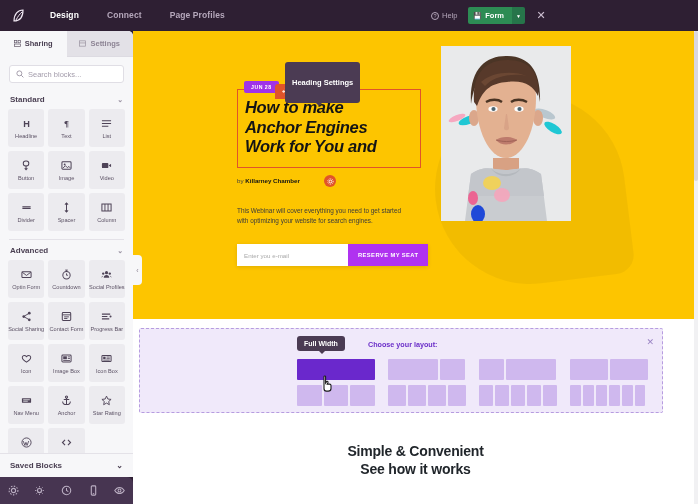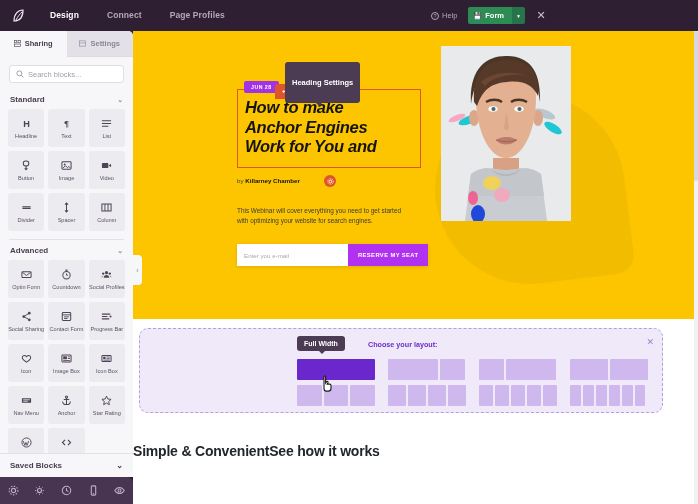--- a/index.html
+++ b/index.html
@@ -264,21 +264,21 @@
     background: #e8e9ea;
     overflow: hidden;
   }
 
   
   .picker {
     position: absolute; left: 6px; top: 297px;
     width: 524px; height: 85px;
     background: #f0e9fa;
     border: 1px dashed #b69ce0;
-    border-radius: 9px;
+    border-radius: 2px;
   }
   .picker-head {
     position: relative; height: 28px;
   }
   .fullwidth-tip {
     position: absolute; left: 157px; top: 7px;
     background: #4b3b53; color: #fff;
     font-size: 7px; font-weight: bold;
     padding: 4px 7px; border-radius: 3px;
     z-index: 5;
@@ -310,21 +310,21 @@
   .layout-opt.selected .cell { background: #6a28cc; }
   .cursor-hand {
     position: absolute; left: 181px; top: 46px;
     z-index: 9; pointer-events: none;
   }
 
   
   .bottom-sec {
     position: absolute; left: 0; top: 389px;
     width: 565px; height: 84px; background: #fff;
-    display: flex; flex-direction: row; align-items: flex-start;
+    display: flex; flex-direction: column; align-items: center;
     padding-top: 22px;
   }
   .bottom-title {
     font-size: 14px; font-weight: bold; color: #21262b;
     line-height: 18px; text-align: center; letter-spacing: -.2px;
   }
   .scrollbar-v {
     position: absolute; right: 0; top: 0; width: 4px; height: 473px;
     background: #f1f1f3;
   }

